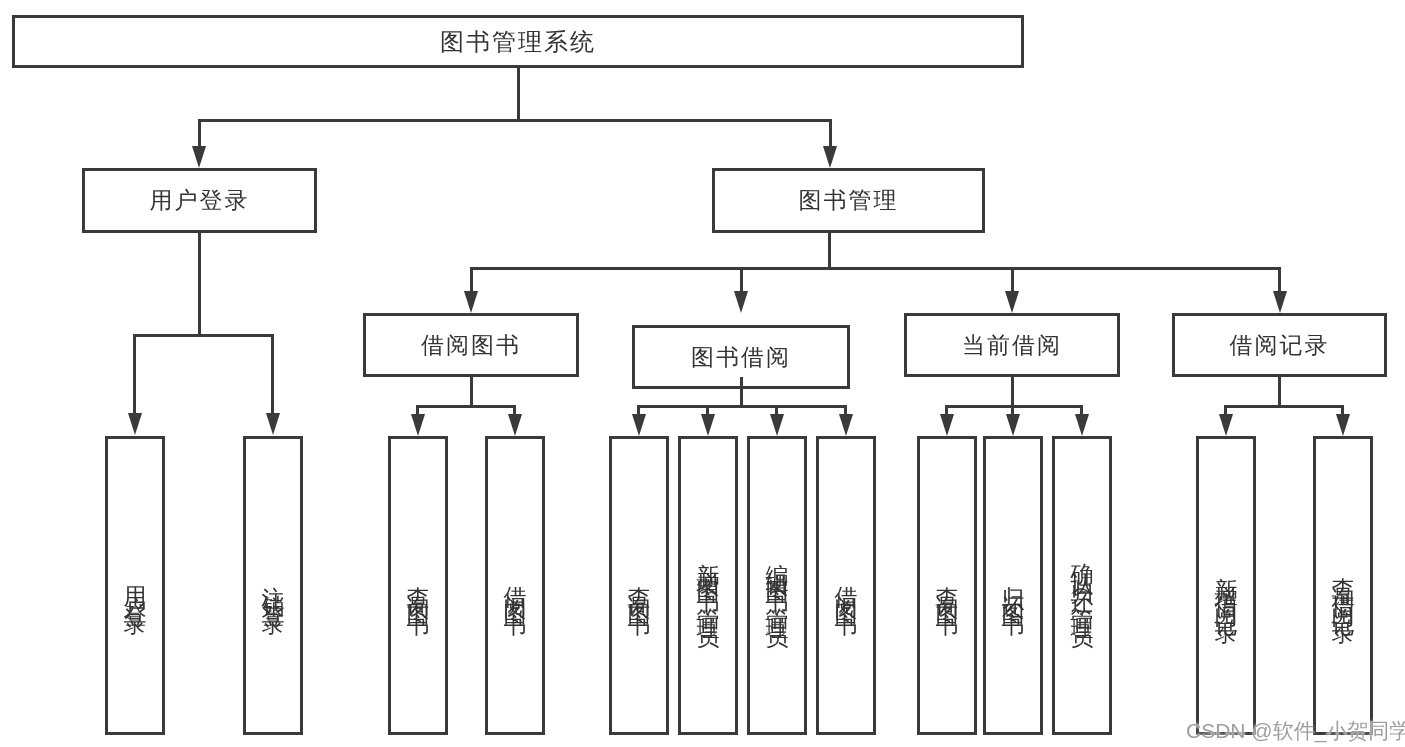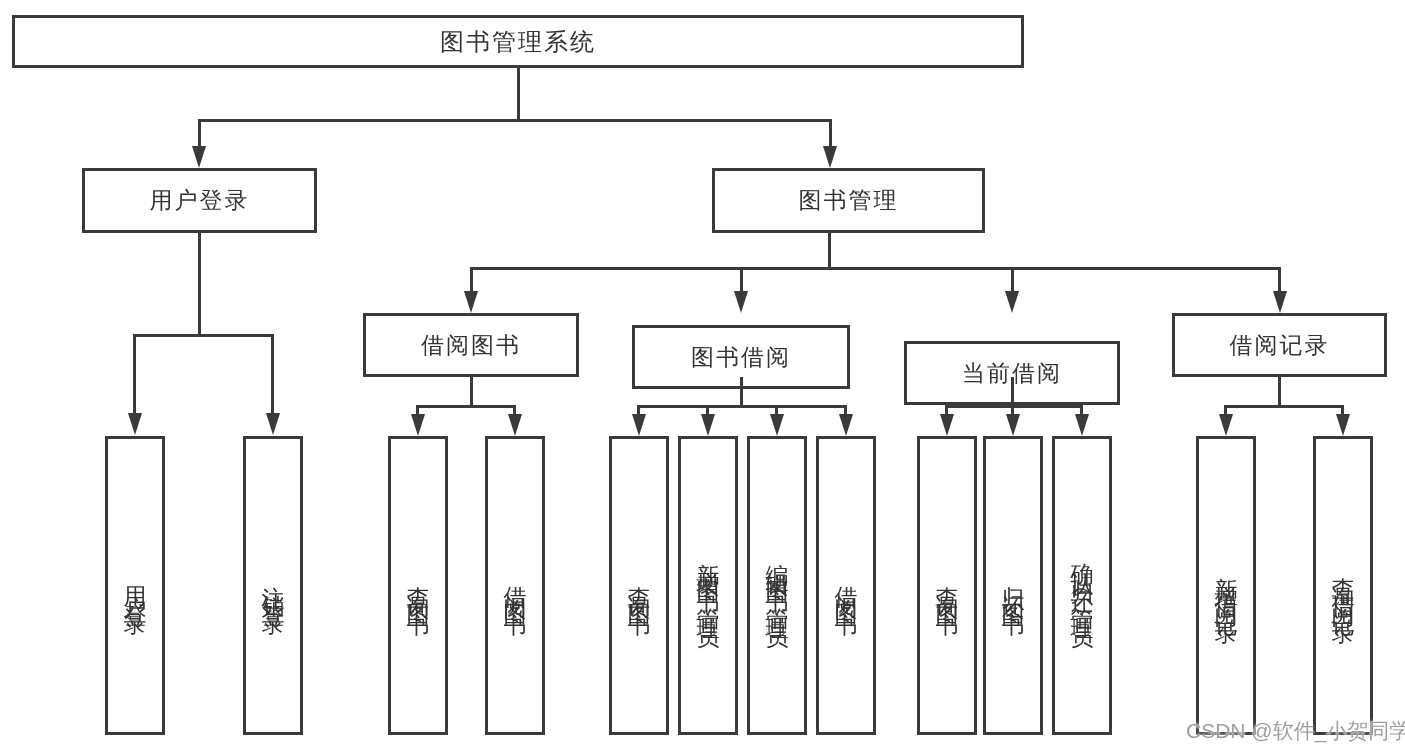--- a/index.html
+++ b/index.html
@@ -82,21 +82,21 @@
   <div class="ah" style="left:1005px;top:291px;"></div>
   <div class="v" style="left:1278px;top:267px;height:25px;"></div>
   <div class="ah" style="left:1272.5px;top:291px;"></div>
 
   <div class="node" style="left:363px;top:313px;width:216px;height:64px;">
     <span>借阅图书</span>
   </div>
   <div class="node" style="left:632px;top:313px;width:218px;height:64px;margin-top:12px;">
     <span>图书借阅</span>
   </div>
-  <div class="node" style="left:904px;top:313px;width:216px;height:64px;margin-top:28px;">
+  <div class="node" style="left:904px;top:313px;width:216px;height:64px;">
     <span>当前借阅</span>
   </div>
   <div class="node" style="left:1172px;top:313px;width:215px;height:64px;">
     <span>借阅记录</span>
   </div>
 
   <div class="v" style="left:469.5px;top:377px;height:31px;"></div>
   <div class="h" style="left:416px;top:405px;width:100px;"></div>
   <div class="v" style="left:416px;top:405px;height:10px;"></div>
   <div class="ah" style="left:410.5px;top:414px;"></div>

